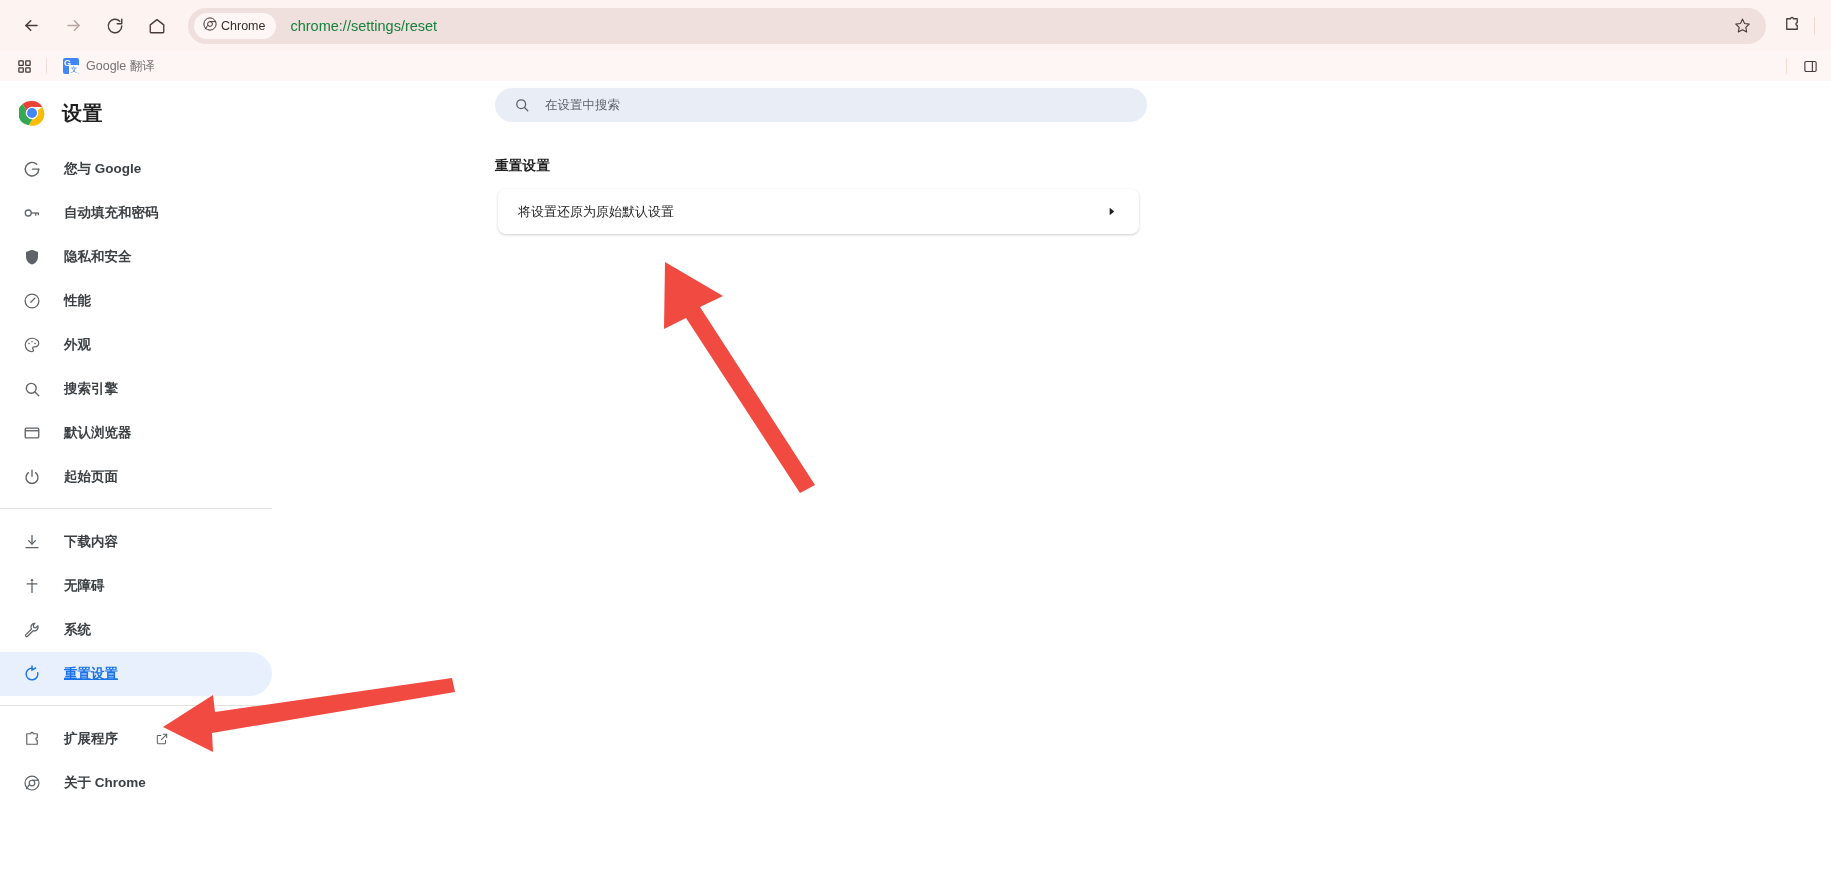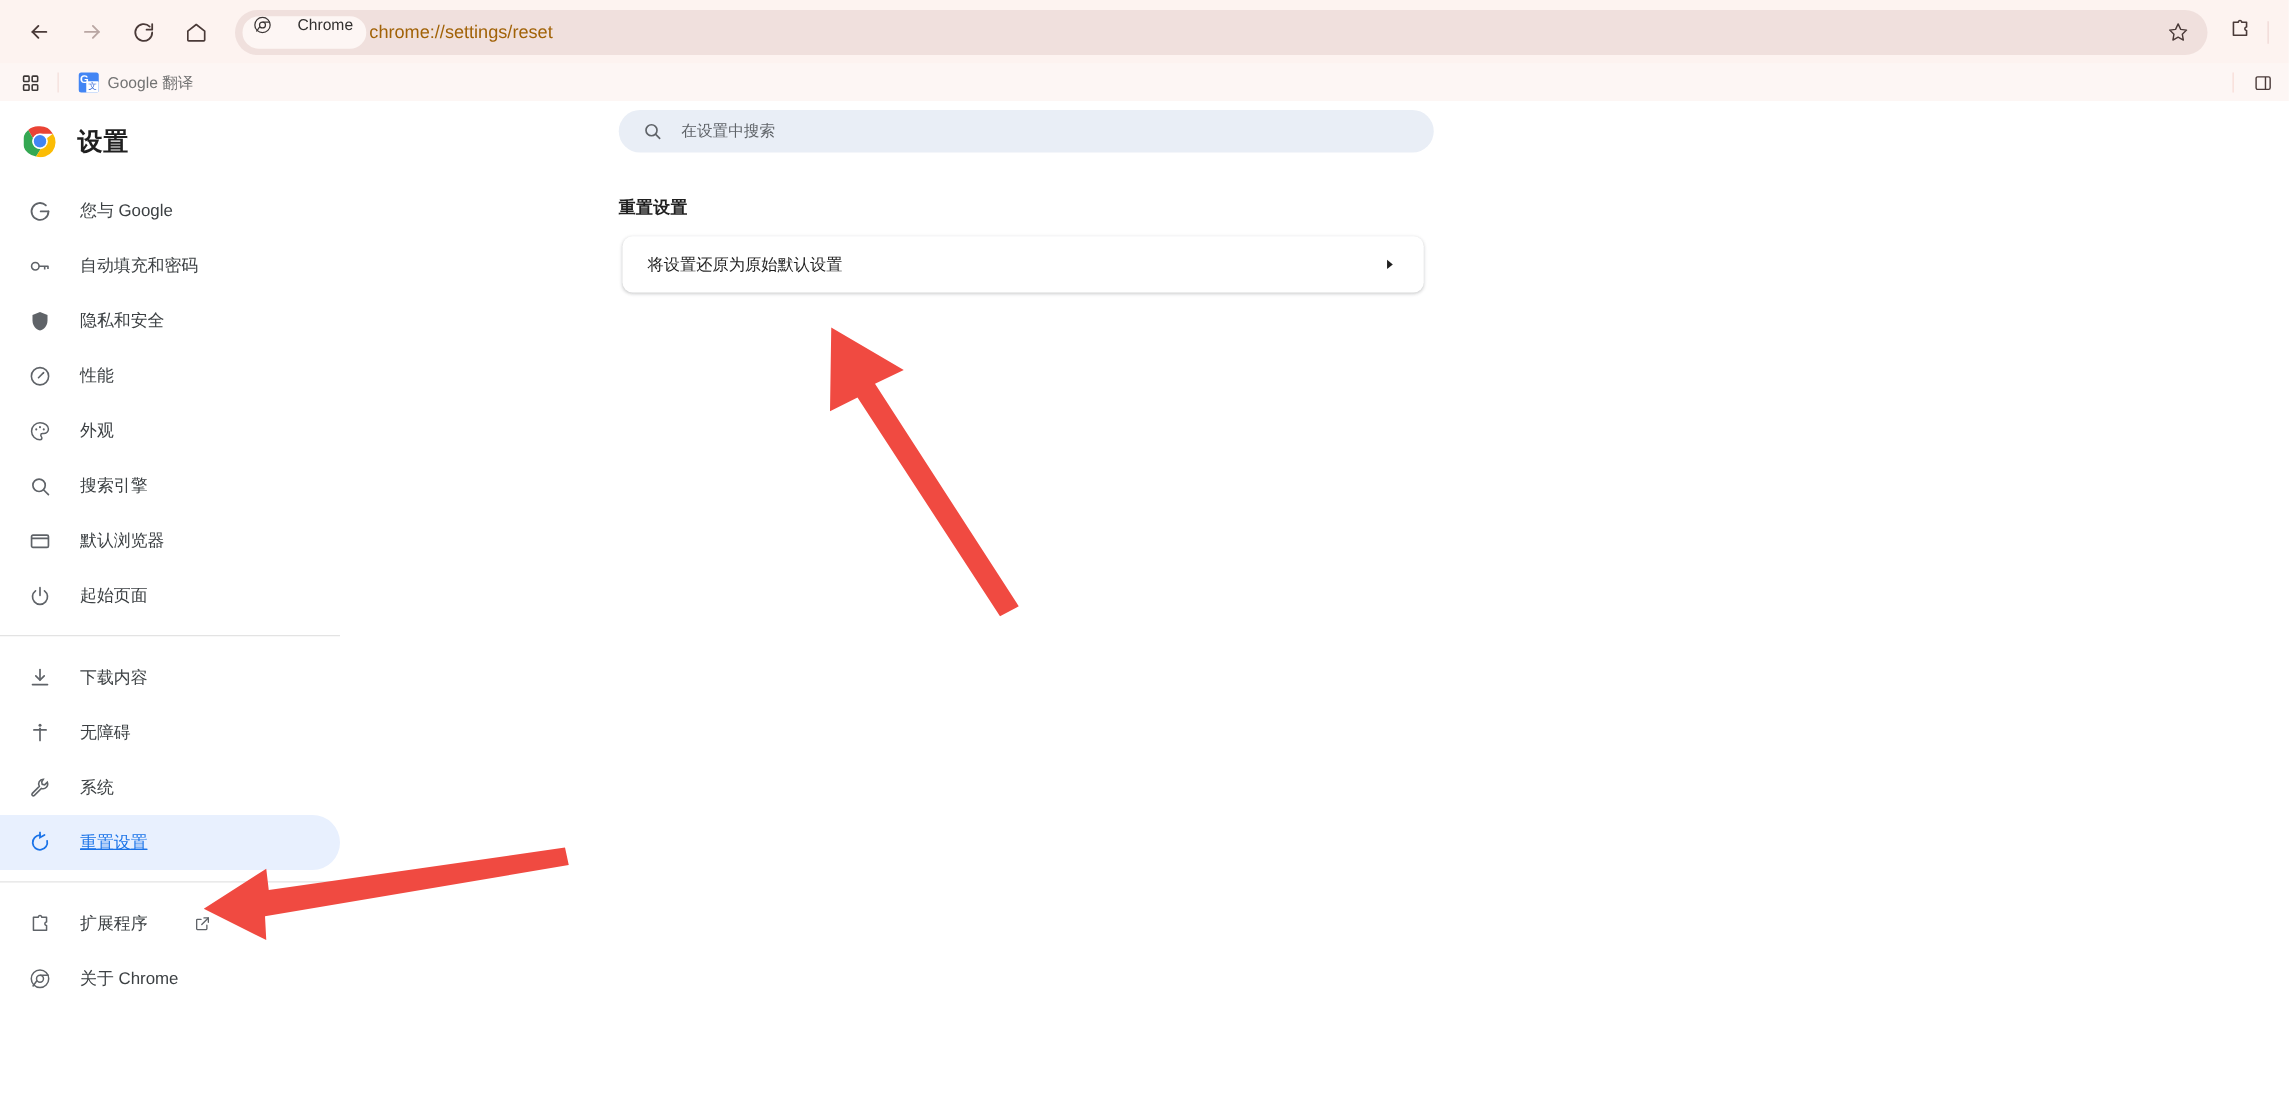--- a/index.html
+++ b/index.html
@@ -43,34 +43,34 @@
     display: flex;
     align-items: center;
     padding: 0 6px 0 6px;
     position: relative;
   }
   .chrome-chip {
     height: 26px;
     background: #fdf6f4;
     border-radius: 13px;
     display: flex;
-    align-items: flex-start;
-    gap: 21px;
+    align-items: center;
+    gap: 4px;
     padding: 0 11px 0 9px;
     flex: 0 0 auto;
   }
   .chrome-chip-label {
     font-size: 12.5px;
     color: #32302f;
     white-space: nowrap;
   }
   .omnibox-url {
-    margin-left: 2px;
+    margin-left: 14px;
     font-size: 14.5px;
-    color: #a16207;
+    color: #15803d;
     white-space: nowrap;
     flex: 1 1 auto;
   }
   .omnibox-star {
     flex: 0 0 auto;
     width: 28px; height: 28px;
     display: flex; align-items: center; justify-content: center;
     color: #4a3a38;
     margin-right: 4px;
   }
@@ -207,20 +207,21 @@
   .nav-item {
     display: flex;
     align-items: center;
     height: 44px;
     padding-left: 22px;
     gap: 22px;
     color: #444746;
     border-top-right-radius: 22px;
     border-bottom-right-radius: 22px;
     position: relative;
+    font-weight: bold;
   }
   .nav-item .ic {
     width: 20px; height: 20px;
     display: flex; align-items: center; justify-content: center;
     color: #5f6368;
     flex: 0 0 auto;
   }
   .nav-item .lbl {
     font-size: 13.5px;
     color: #3c4043;

